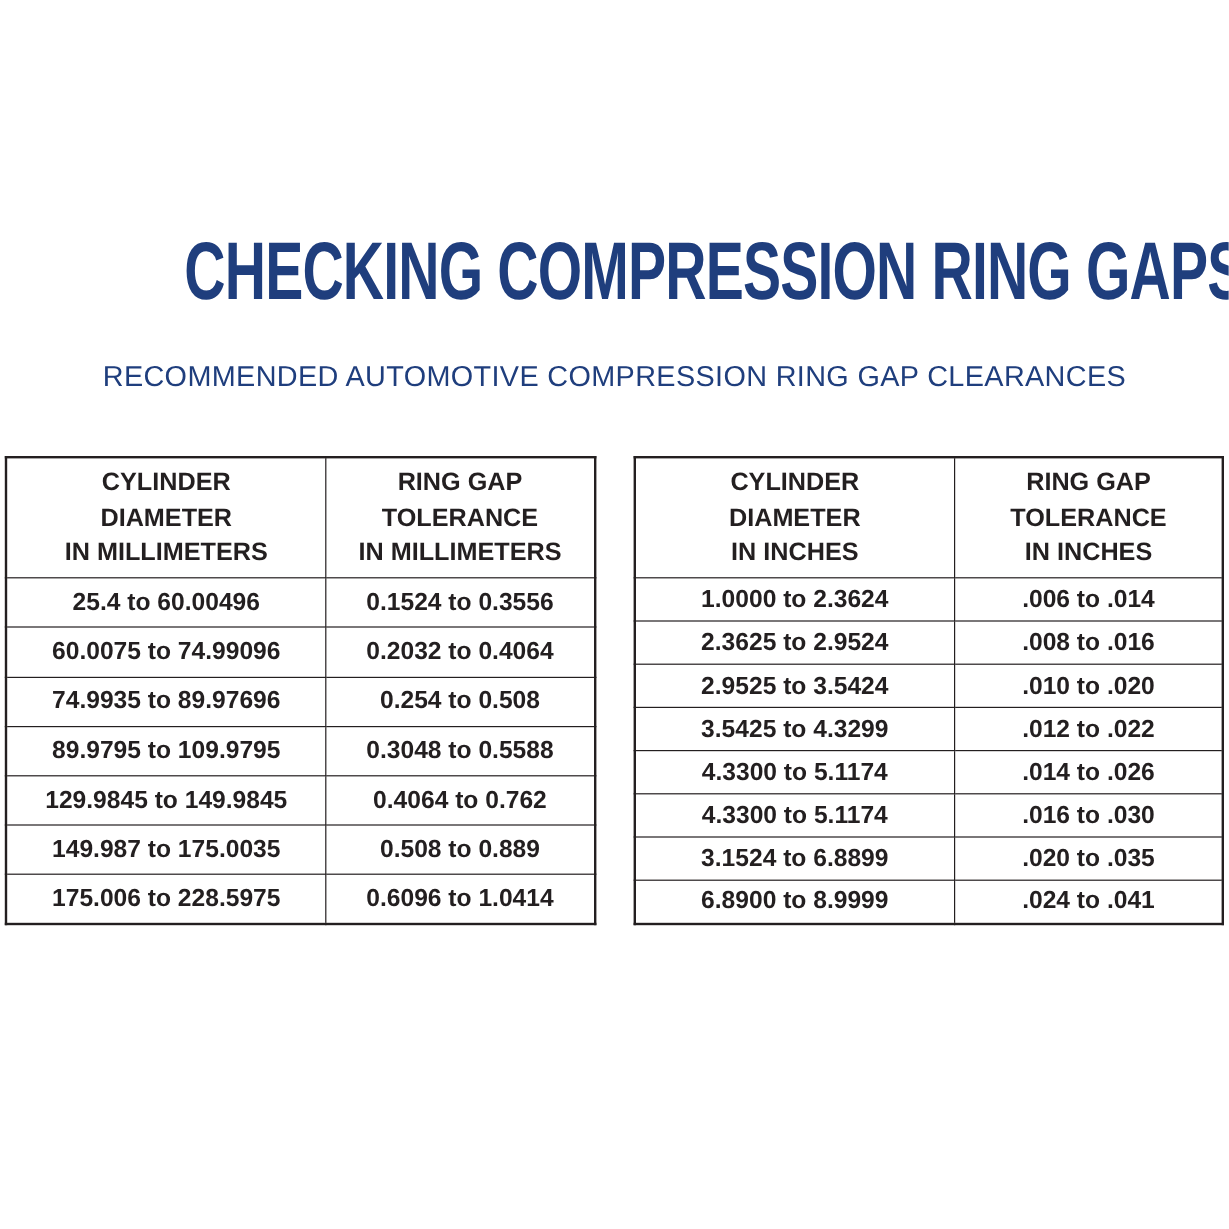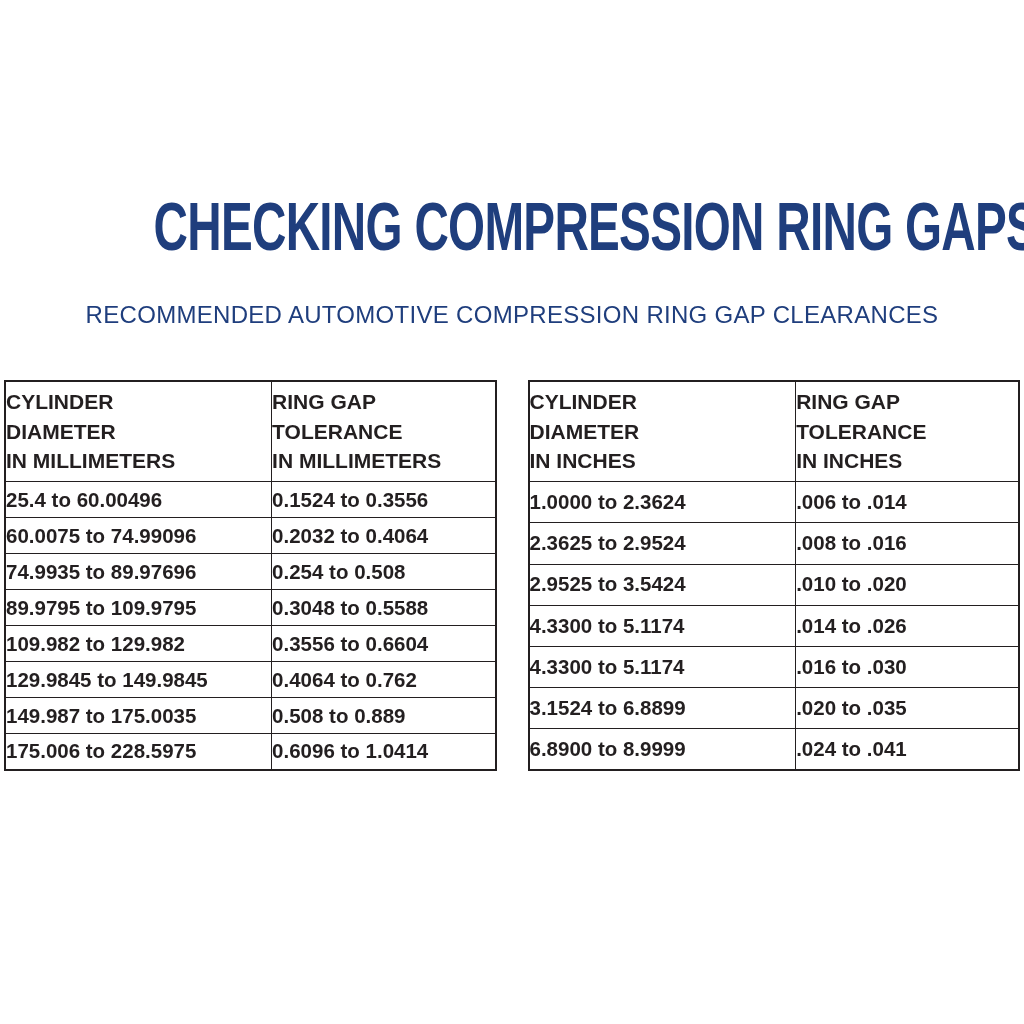--- a/index.html
+++ b/index.html
@@ -49,21 +49,21 @@
   }
   table.gap-table {
     flex: 1;
     border-collapse: collapse;
     table-layout: fixed;
     border: 2.5px solid var(--border-black, #231f20);
   }
   table.gap-table th,
   table.gap-table td {
     border: 1.5px solid var(--border-black, #231f20);
-    text-align: left;
+    text-align: center;
     vertical-align: middle;
     padding: 0;
     color: var(--text-black, #231f20);
   }
   table.gap-table th {
     height: 101px;
     font-size: 21px;
     font-weight: bold;
     line-height: 1.42;
     white-space: pre-line;
@@ -109,24 +109,20 @@
         </tr>
         <tr>
           <td>74.9935 to 89.97696</td>
           <td>0.254 to 0.508</td>
         </tr>
         <tr>
           <td>89.9795 to 109.9795</td>
           <td>0.3048 to 0.5588</td>
         </tr>
         <tr>
-          <td>109.982 to 129.982</td>
-          <td>0.3556 to 0.6604</td>
-        </tr>
-        <tr>
           <td>129.9845 to 149.9845</td>
           <td>0.4064 to 0.762</td>
         </tr>
         <tr>
           <td>149.987 to 175.0035</td>
           <td>0.508 to 0.889</td>
         </tr>
         <tr>
           <td>175.006 to 228.5975</td>
           <td>0.6096 to 1.0414</td>
@@ -152,20 +148,24 @@
         </tr>
         <tr>
           <td>2.3625 to 2.9524</td>
           <td>.008 to .016</td>
         </tr>
         <tr>
           <td>2.9525 to 3.5424</td>
           <td>.010 to .020</td>
         </tr>
         <tr>
+          <td>3.5425 to 4.3299</td>
+          <td>.012 to .022</td>
+        </tr>
+        <tr>
           <td>4.3300 to 5.1174</td>
           <td>.014 to .026</td>
         </tr>
         <tr>
           <td>4.3300 to 5.1174</td>
           <td>.016 to .030</td>
         </tr>
         <tr>
           <td>3.1524 to 6.8899</td>
           <td>.020 to .035</td>

